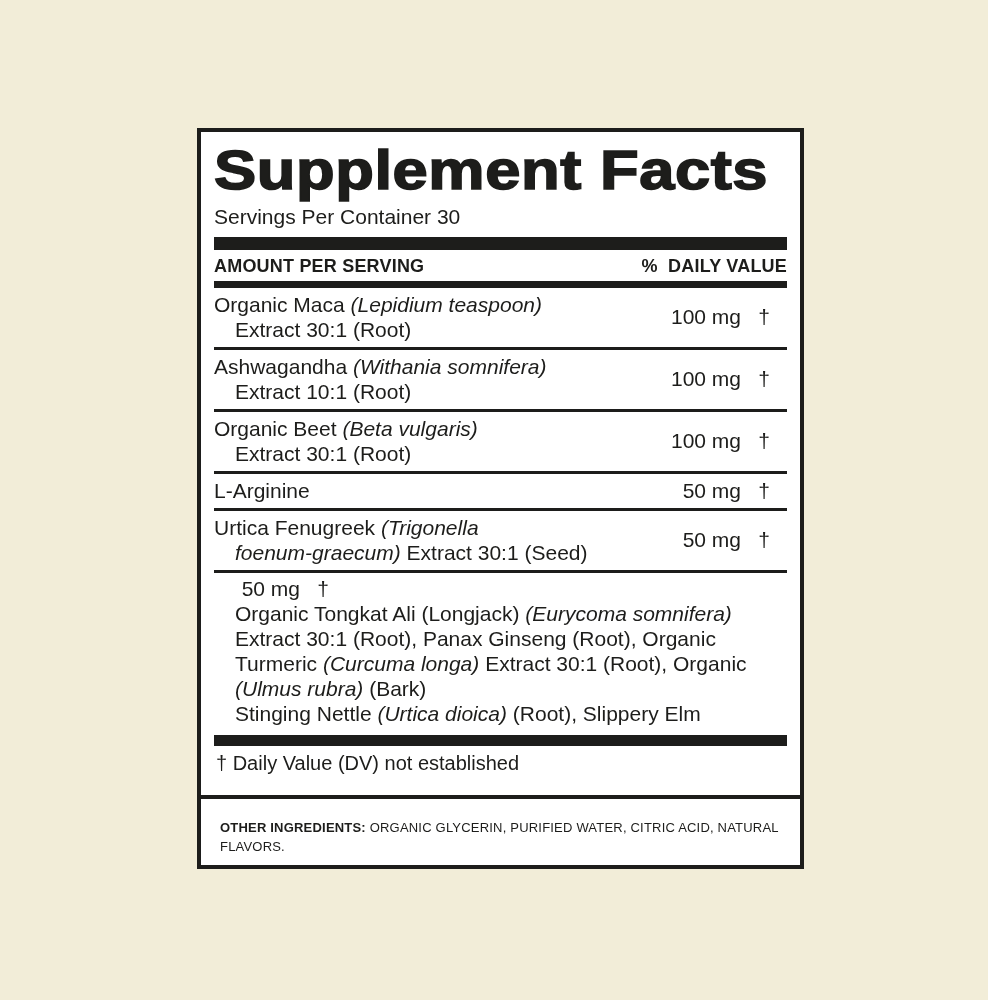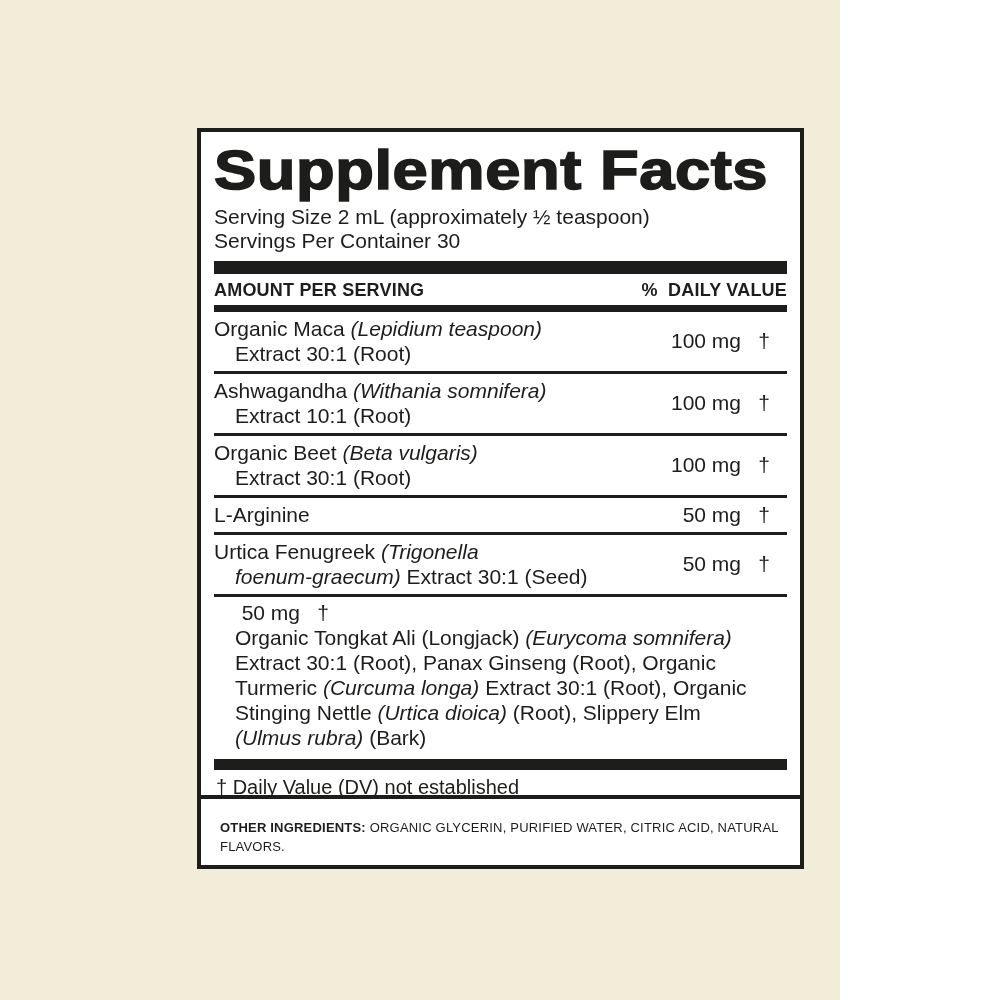--- a/index.html
+++ b/index.html
@@ -8,21 +8,21 @@
   }
   *{margin:0;padding:0;box-sizing:border-box;}
   html,body{width:1000px;height:1000px;}
   body{
     font-family:"Liberation Sans","DejaVu Sans",sans-serif;
     color:var(--ink);
     position:relative;
   }
   .page{
     position:absolute;inset:0;
-    width:840px;height:1000px;
+    width:988px;height:1000px;
   }
   .label-box{
     position:absolute;
     left:197px;top:128px;
     width:607px;height:741px;
     background:var(--paper);
     border:4px solid var(--ink);
     overflow:hidden;
   }
   .panel-main{
@@ -89,21 +89,20 @@
   }
   .other-text strong{font-weight:bold;}
 </style>
 </head>
 <body>
 
 <div class="page" style="background: rgb(242, 237, 216);">
   <div class="label-box" style="border-color: rgb(29, 29, 27);">
     <div class="panel-main">
       <h1 class="title">Supplement Facts</h1>
-      <div class="serving">Serving Size 2 mL (approximately ½ teaspoon)</div>
       <div class="serving">Servings Per Container 30</div>
       <div class="bar thick"></div>
       <div class="colhead">
         <span>AMOUNT PER SERVING</span>
         <span class="dvh">%  DAILY VALUE</span>
       </div>
       <div class="bar medium"></div>
       <div id="rows">
           <div class="row">
             <div class="row-top">
@@ -156,22 +155,22 @@
           </div>
           <div class="row">
             <div class="row-top">
               <div class="row-amount">50 mg</div>
               <div class="row-dv">†</div>
             </div>
             <div class="row-desc">
               <div class="line indent-1"><span>Organic Tongkat Ali (Longjack) </span><span class="it">(Eurycoma somnifera)</span></div>
               <div class="line indent-1"><span>Extract 30:1 (Root), Panax Ginseng (Root), Organic</span></div>
               <div class="line indent-1"><span>Turmeric </span><span class="it">(Curcuma longa)</span><span> Extract 30:1 (Root), Organic</span></div>
+              <div class="line indent-1"><span class="it">(Ulmus rubra)</span><span> (Bark)</span></div>
               <div class="line indent-1"><span>Stinging Nettle </span><span class="it">(Urtica dioica)</span><span> (Root), Slippery Elm</span></div>
-              <div class="line indent-1"><span class="it">(Ulmus rubra)</span><span> (Bark)</span></div>
             </div>
           </div>
         </div>
       <div class="bar final"></div>
       <div class="footnote">† Daily Value (DV) not established</div>
     </div>
     <div class="panel-other">
       <p class="other-text"><strong>OTHER INGREDIENTS:</strong><span> ORGANIC GLYCERIN, PURIFIED WATER, CITRIC ACID, NATURAL FLAVORS.</span></p>
     </div>
   </div>

